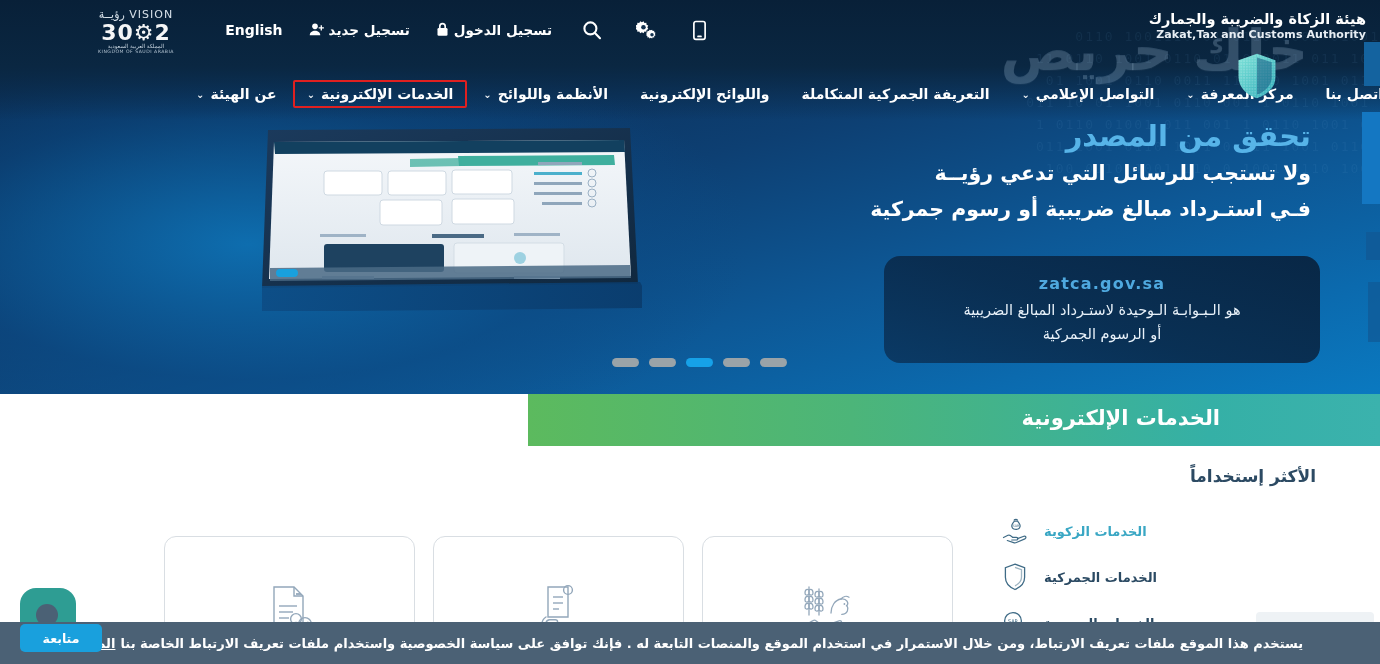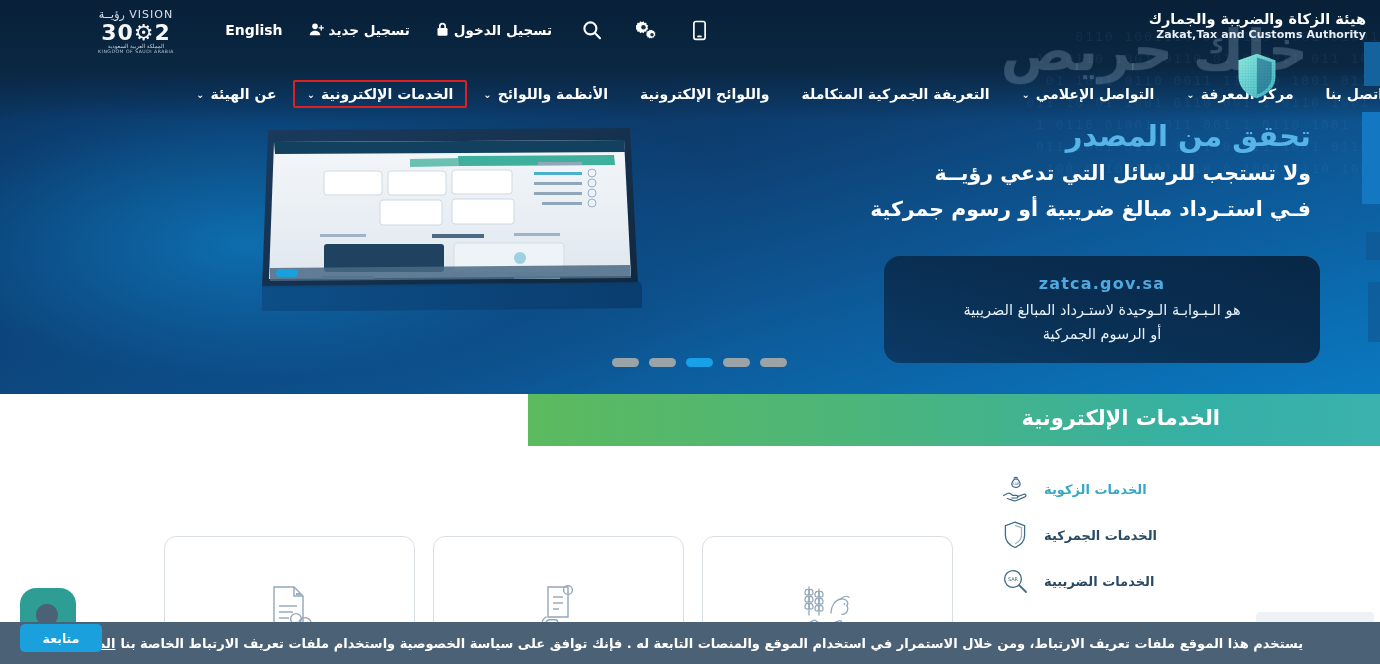--- a/index.html
+++ b/index.html
@@ -420,20 +420,21 @@
     </div>
     <div class="nav-item">
       <span>اتصل بنا</span>
     </div>
   </div>
 
   <div class="eserv-band"></div>
   <div class="eserv-title">الخدمات الإلكترونية</div>
 
   <div class="eserv-panel">
+    <div class="eserv-head">الأكثر إستخداماً</div>
 
     <div class="eserv-item active">
       <span class="eserv-ico">
         <svg width="30" height="30" viewBox="0 0 30 30" fill="none" stroke="#3f6b86" stroke-width="1.2">
           <path d="M14 4.5c0-.8 1-1.2 1.8-1.2s1.8.4 1.8 1.2"></path>
           <path d="M14.4 5.2h3.2l1.6 2.1c1.5 2 1.1 4.9-1.1 5.7-1.3.5-3 .5-4.3 0-2.2-.8-2.6-3.7-1.1-5.7z" fill="#fff"></path>
           <text x="15.9" y="11" font-size="3.4" fill="#3f6b86" stroke="none" text-anchor="middle" font-family="DejaVu Sans, sans-serif">SAR</text>
           <path d="M3.5 21.5l4.5-2.2c.8-.4 1.6-.3 2.3.2l2.6 1.9" stroke-linecap="round"></path>
           <path d="M12.9 21.4h3.4c.9 0 1.6.6 1.6 1.3s-.7 1.3-1.6 1.3h-4.6" stroke-linecap="round"></path>
           <path d="M17.5 22.6l6.4-2.3c1-.3 1.9.2 2 1 .1.7-.3 1.3-1 1.6l-8.5 3.6c-.9.4-1.9.4-2.8.1l-6.3-2.1" stroke-linecap="round"></path>

